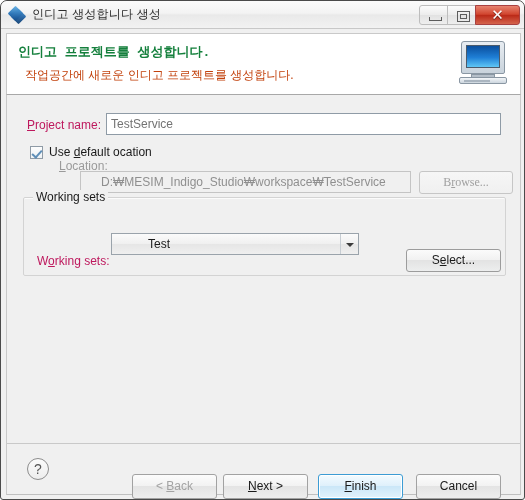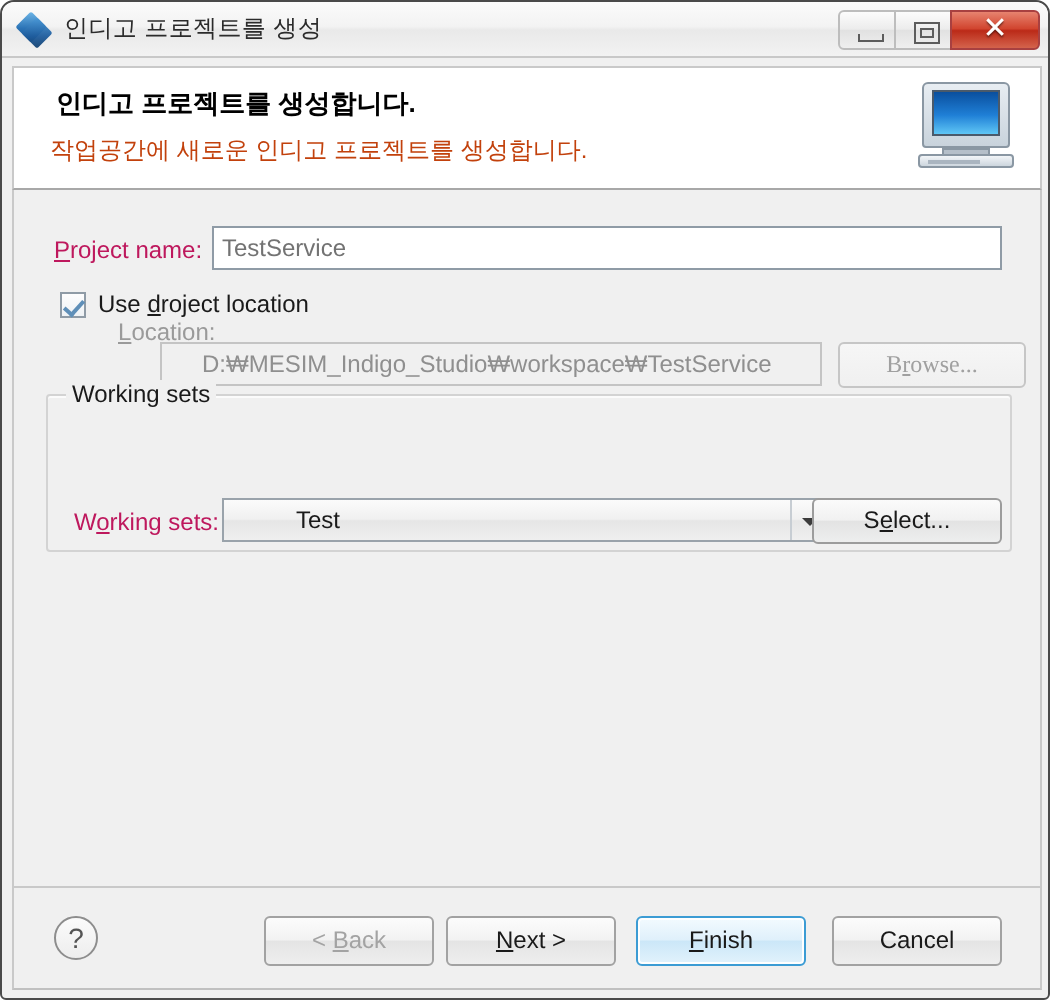--- a/index.html
+++ b/index.html
@@ -120,25 +120,26 @@
     left: 5px; top: 32px;
     width: 515px;
     height: 62px;
     box-sizing: border-box;
     background: #ffffff;
     border: 1px solid #c9c9c9;
     border-bottom: 1px solid #a8a8a8;
   }
   #header-title {
     position: absolute;
-    left: 21px; top: 9px;
+    left: 11px; top: 9px;
     font-size: 13px;
     font-weight: bold;
-    color: #000000;
-    white-space: nowrap;
+    color: #15803d;
+    white-space: nowrap;
+    font-family: Liberation Mono, monospace;
   }
   #header-desc {
     position: absolute;
     left: 18px; top: 33px;
     font-size: 12px;
     color: #c2410c;
     white-space: nowrap;
   }
   #header-icon {
     position: absolute;
@@ -343,21 +344,21 @@
     border: 1px solid #8d8d8d;
     border-radius: 50%;
     background: linear-gradient(to bottom, #fbfbfb 0%, #ededed 100%);
     color: #555555;
     font-size: 14px;
     line-height: 20px;
     text-align: center;
   }
   .bigbtn {
     position: absolute;
-    top: 14px;
+    top: 30px;
     height: 25px;
     width: 85px;
     box-sizing: border-box;
     border: 1px solid #a2a2a2;
     border-radius: 3px;
     background: linear-gradient(to bottom, #fcfcfc 0%, #f2f2f2 48%, #e4e4e4 50%, #eeeeee 100%);
     font-size: 12px;
     color: #1a1a1a;
     text-align: center;
     line-height: 23px;
@@ -374,21 +375,21 @@
 </head>
 <body>
 
 <div id="window">
 
   <div id="titlebar">
     <div id="app-icon">
       <div class="dia"></div>
         <div class="dia2"></div>
     </div>
-    <div id="window-title">인디고 프로젝트를 생성</div>
+    <div id="window-title">인디고 생성합니다 생성</div>
     <div class="wbtns">
       <div class="wbtn">
         <span class="min-glyph"></span>
       </div>
       <div class="wbtn">
         <span class="max-glyph"></span>
       </div>
       <div class="wbtn close">
         <span class="close-glyph">✕</span>
       </div>
@@ -409,39 +410,39 @@
 
   <div id="content">
 
     <div class="lbl" style="left:20px; top:23px;">
       <span class="u">P</span><span>roject name:</span>
     </div>
     <div class="textfield" style="left:99px; top:18px; width:395px;">TestService</div>
 
     <div class="cbrow" style="left:23px; top:50px;">
       <span class="cbox checked"></span>
-      <span class="cbtext"><span>Use </span><span class="u">d</span><span>roject location</span></span>
+      <span class="cbtext"><span>Use </span><span class="u">d</span><span>efault ocation</span></span>
     </div>
 
     <div class="lbl disabled" style="left:20px; top:64px;margin-left:32px;">
       <span class="u">L</span><span>ocation:</span>
     </div>
     <div class="textfield disabled" style="left:73px; top:76px; width:331px;padding-left:20px;">D:₩MESIM_Indigo_Studio₩workspace₩TestService</div>
     <div class="btn disabled" style="left:412px; top:76px; width:94px;font-family:Liberation Serif, serif;">
       <span>B<span class="u">r</span>owse...</span>
     </div>
 
     <div id="group"></div>
     <div id="group-title">Working sets</div>
 
 
     <div class="lbl" style="left:30px; top:159px;">
       <span>W</span><span class="u">o</span><span>rking sets:</span>
     </div>
-    <div class="combo" style="left:104px; top:154px; width:303px;padding-left:36px;">
+    <div class="combo" style="left:104px; top:138px; width:248px;padding-left:36px;">
       <span>Test</span>
       <span class="arrowbox"></span>
     </div>
     <div class="btn" style="left:399px; top:154px; width:95px;">
       <span><span>S</span><span class="u">e</span><span>lect...</span></span>
     </div>
   </div>
 
   <div id="buttonbar">
     <div id="help-icon">?</div>

